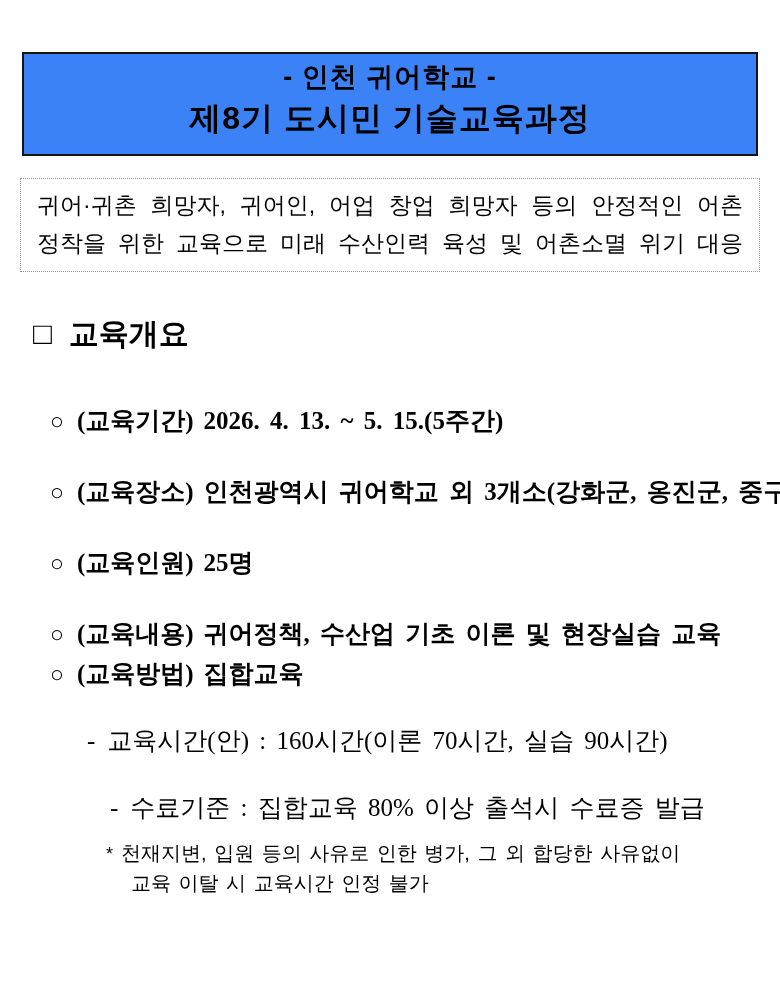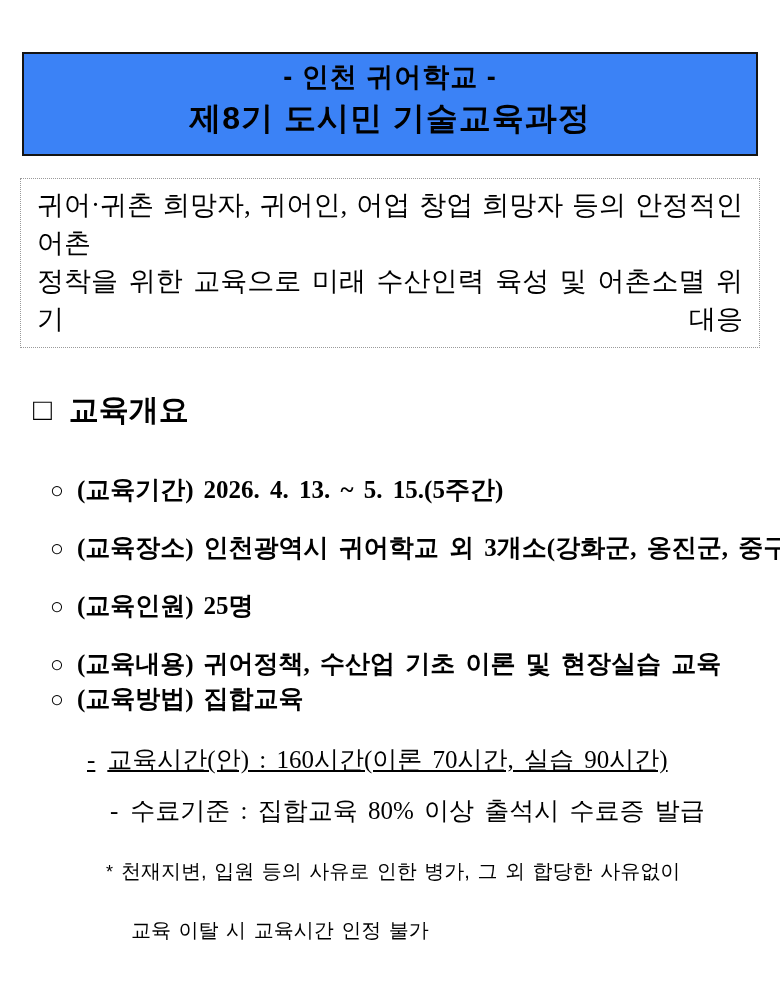--- a/index.html
+++ b/index.html
@@ -40,22 +40,22 @@
     font-weight: 800;
     font-size: 32px;
     line-height: 50px;
     letter-spacing: 1px;
   }
   
   .summary-box {
     margin: 22px 20px 0 20px;
     border: 1px dotted #9a9a9a;
     padding: 7px 16px 9px 16px;
-    font-family: Liberation Serif, serif;
-    font-size: 27px;
+    font-family: Liberation Sans, sans-serif;
+    font-size: 23px;
     line-height: 38px;
     font-weight: 500;
   }
   .summary-line {
     text-align: justify;
     text-align-last: justify;
     word-spacing: 2px;
   }
   
   .section-heading {
@@ -73,25 +73,24 @@
     position: relative;
     top: -1px;
   }
   
   .content {
     margin: 46px 10px 0 50px;
   }
   .o-item {
     font-size: 25px;
     font-weight: bold;
-    line-height: 26px;
+    line-height: 39px;
     margin-bottom: 31px;
     white-space: nowrap;
     word-spacing: 4px;
-    margin-top: 8px;
   }
   .o-item .marker {
     font-weight: 400;
     font-size: 23px;
     margin-right: 13px;
   }
   .o-item .label { margin-right: 10px; }
   .details {
     margin-left: 37px;
     margin-top: 27px;
@@ -99,29 +98,29 @@
   .detail-row {
     font-size: 25px;
     font-weight: 400;
     line-height: 31px;
     white-space: nowrap;
     word-spacing: 4px;
   }
   .detail-row .dash {
     margin-right: 12px;
   }
-  .d1 { margin-bottom: 20px; text-decoration: underline; }
+  .d1 { margin-bottom: 36px; }
   .d2 { margin-bottom: 0; margin-left: 23px; }
   .d3 { margin-top: 33px; }
   .note {
     margin: 16px 0 0 19px;
     font-family: "Liberation Sans", sans-serif;
     font-size: 20px;
     font-weight: 400;
-    line-height: 58px;
+    line-height: 29px;
     word-spacing: 2px;
   }
   .note .star {
     font-size: 18px;
     margin-right: 8px;
   }
   .note-line2 {
     padding-left: 25px;
     white-space: nowrap;
   }

